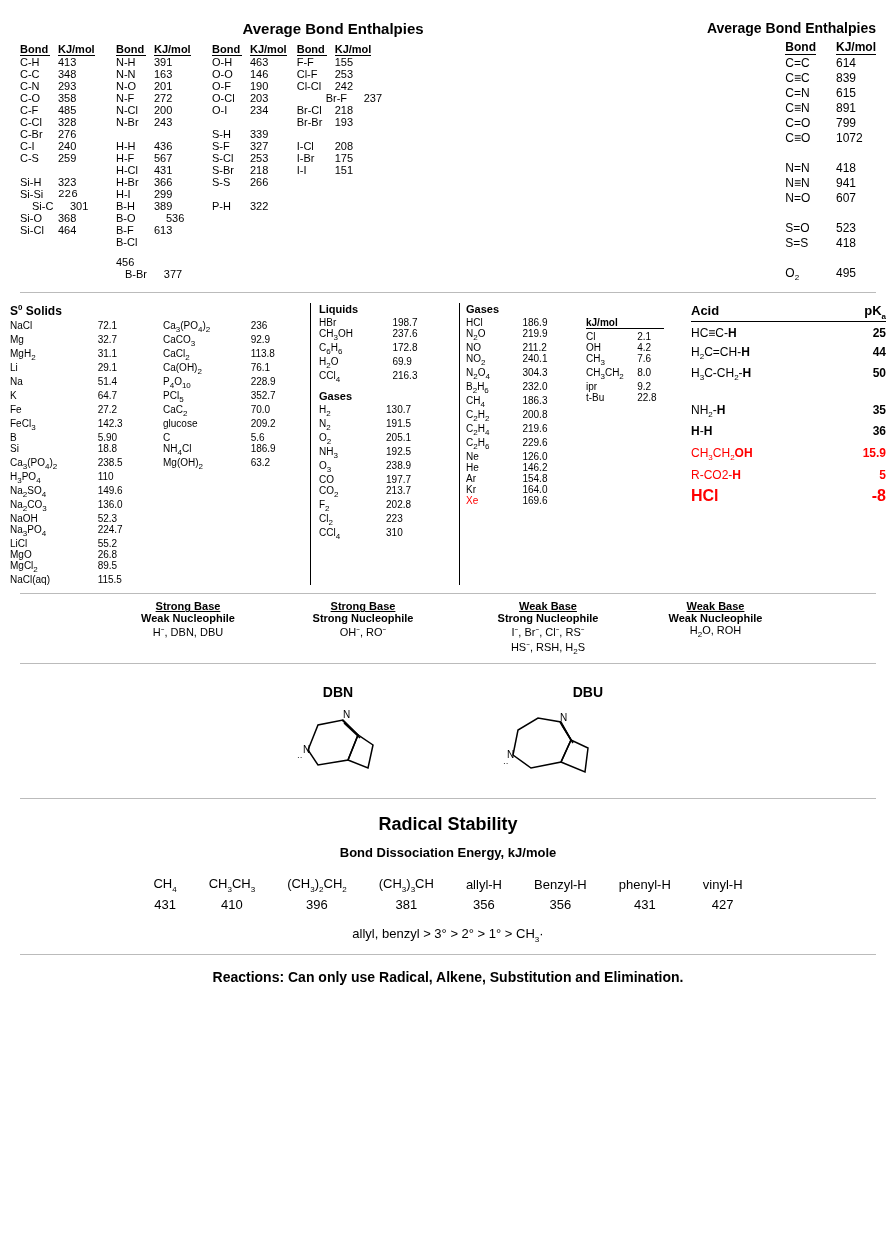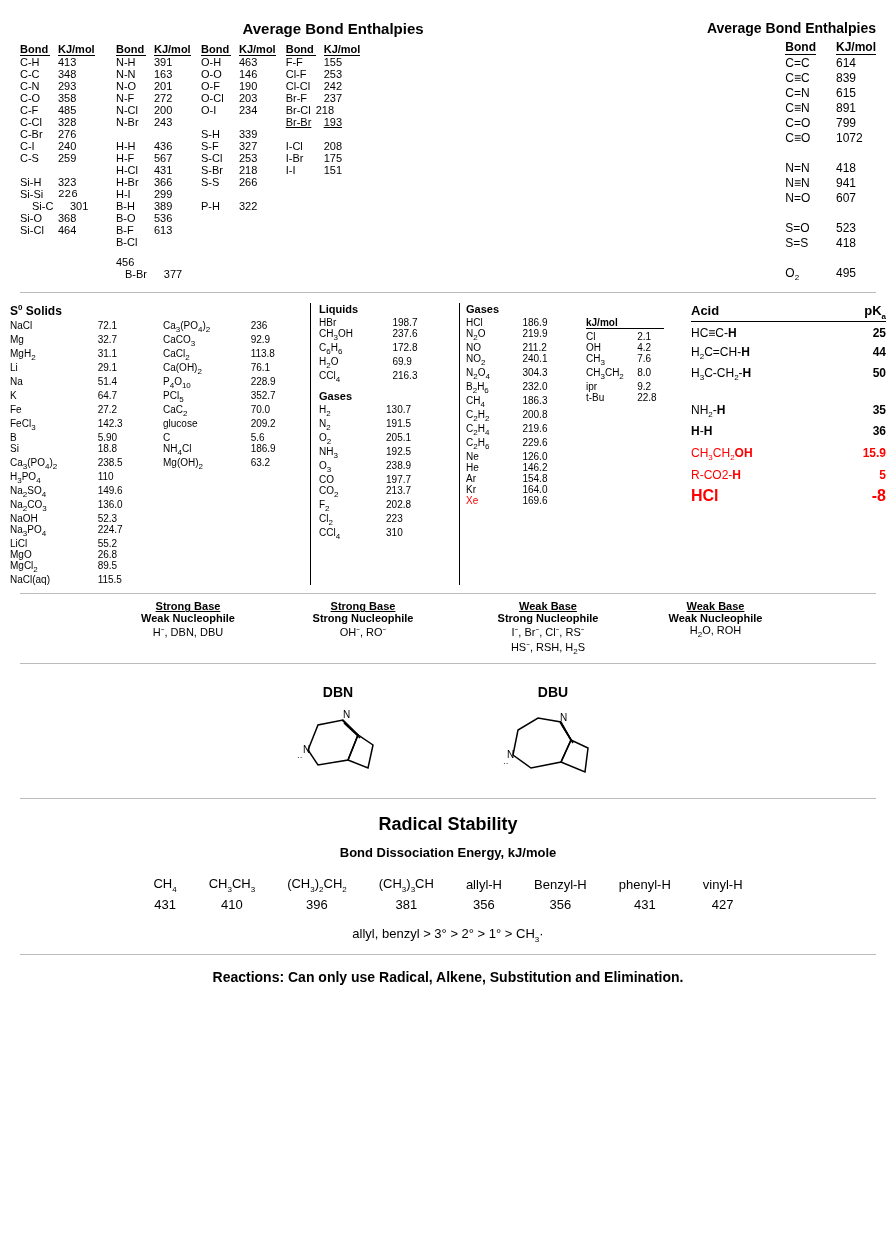--- a/index.html
+++ b/index.html
@@ -158,21 +158,21 @@
               <span style="min-width:36px;">366</span>
             </div>
           <div style="display:flex; gap:8px;">
               <span style="min-width:30px;">H-I</span>
               <span style="min-width:36px;">299</span>
             </div>
           <div style="display:flex; gap:8px;">
               <span style="min-width:30px;">B-H</span>
               <span style="min-width:36px;">389</span>
             </div>
-          <div style="display:flex; gap:8px;">
+          <div style="display:flex; gap:20px;">
               <span style="min-width:30px;">B-O</span>
               <span style="min-width:36px;">536</span>
             </div>
           <div style="display:flex; gap:8px;">
               <span style="min-width:30px;">B-F</span>
               <span style="min-width:36px;">613</span>
             </div>
           <div style="display:flex; gap:8px;flex-direction:column;">
               <span style="min-width:30px;">B-Cl</span>
               <span style="min-width:36px;">456</span>
@@ -253,28 +253,28 @@
             </div>
           <div style="display:flex; gap:8px;">
               <span style="min-width:30px;">Cl-F</span>
               <span style="min-width:36px;">253</span>
             </div>
           <div style="display:flex; gap:8px;">
               <span style="min-width:30px;">Cl-Cl</span>
               <span style="min-width:36px;">242</span>
             </div>
           <div style="display:flex; gap:8px;">
-              <span style="min-width:30px;">Br-F</span>
+              <span style="min-width:30px;margin-left:29px;">Br-F</span>
               <span style="min-width:36px;">237</span>
             </div>
-          <div style="display:flex; ">
+          <div style="display:flex; gap:8px;">
               <span style="min-width:30px;">Br-Cl</span>
               <span style="min-width:36px;">218</span>
             </div>
-          <div style="display:flex; gap:8px;text-decoration:underline;">
+          <div style="display:flex; gap:8px;">
               <span style="min-width:30px;">Br-Br</span>
               <span style="min-width:36px;">193</span>
             </div>
           <div style="display:flex; gap:8px;">
               <span style="min-width:30px;">&nbsp;</span>
               <span style="min-width:36px;">&nbsp;</span>
             </div>
           <div style="display:flex; gap:8px;">
               <span style="min-width:30px;">I-Cl</span>
               <span style="min-width:36px;">208</span>
@@ -607,21 +607,21 @@
           <line x1="51" y1="13" x2="67" y2="28"></line>
         </g>
 
         <text x="10" y="43" font-size="10" font-family="Arial">N</text>
         <text x="50" y="8" font-size="10" font-family="Arial">N</text>
 
         <text x="4" y="50" font-size="8" font-family="Arial">··</text>
       </svg>
     </div>
 
-    <div style="text-align:center;">
+    <div style="text-align:right;">
       <div style="font-weight:bold; font-size:14px; margin-bottom:10px;">DBU</div>
       
       <svg width="100" height="75" viewBox="0 0 100 75">
 
         <g stroke="black" stroke-width="1.5" fill="none">
 
           <polygon points="10,45 15,20 35,8 58,12 68,30 58,52 28,58"></polygon>
 
           <polygon points="58,52 68,30 85,38 82,62 58,52"></polygon>
 

